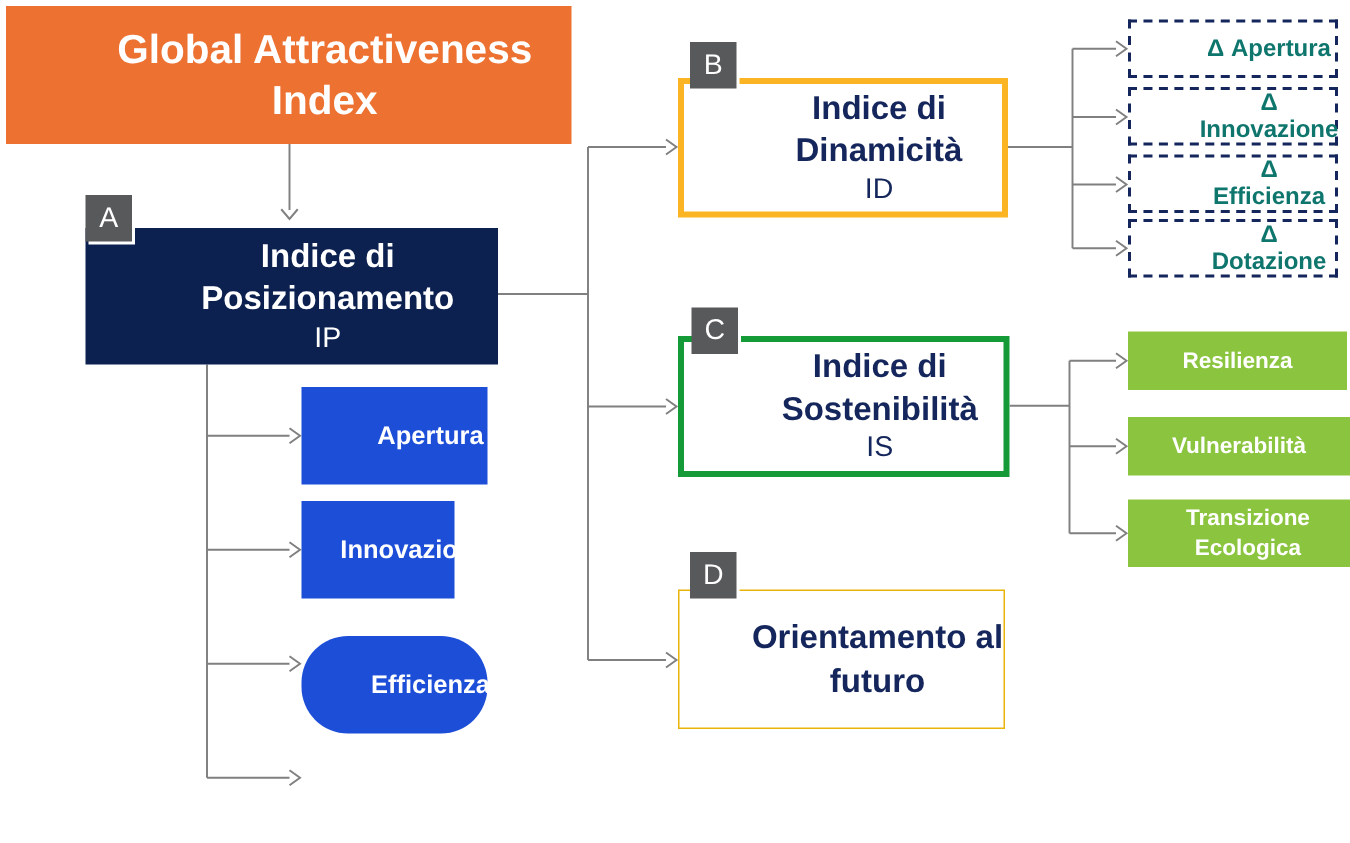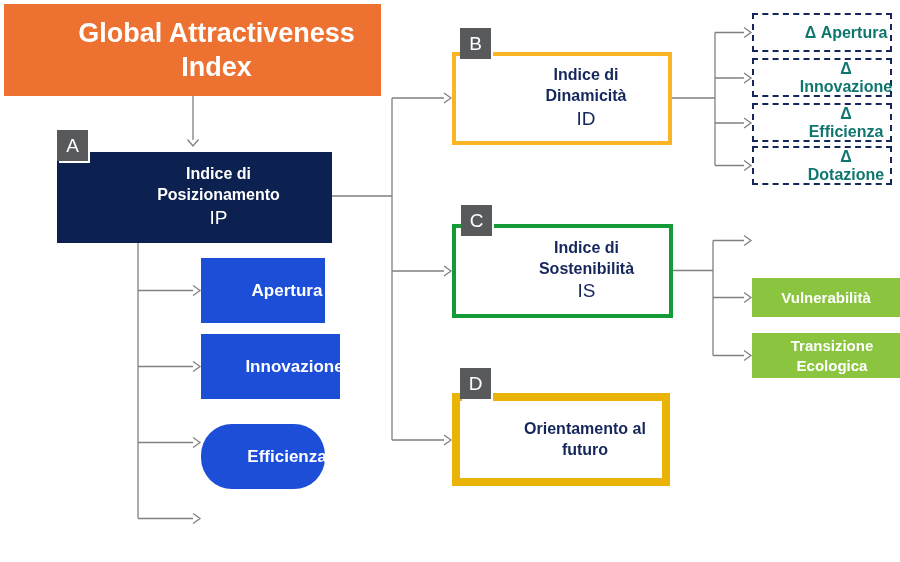--- a/index.html
+++ b/index.html
@@ -16,22 +16,22 @@
     text-align:center;
     padding-left:48px;
   }
   .root-node{
     background:#ED7131;color:#ffffff;font-weight:bold;font-size:27px;line-height:1.26;
   }
   .ip-node{background:#0C2150;color:#ffffff;}
   .outlined{background:#ffffff;color:#14265B;}
   .b-node{border:4px solid #FBB424;}
   .c-node{border:4px solid #149B38;}
-  .d-node{border:8px solid #eab308;}
-  .node-name{font-weight:bold;font-size:16px;line-height:1.3;}
+  .d-node{border:1px solid #eab308;text-align:right;}
+  .node-name{font-weight:bold;font-size:22px;line-height:1.3;}
   .node-abbr{font-weight:normal;font-size:19px;line-height:1.3;}
   .pillar{
     background:#1d4ed8;color:#ffffff;font-weight:bold;font-size:17px;
   }
   .delta{
     background:#ffffff;border:2px dashed #14265B;color:#0f766e;
     font-weight:bold;font-size:16px;
   }
   .comp{
     background:#8BC540;color:#ffffff;font-weight:bold;font-size:15px;line-height:1.3;
@@ -83,21 +83,21 @@
   </div>
 
   <div class="tag" style="left:57px;top:130px;">A</div>
   <div class="node ip-node" style="left:57px;top:152px;width:275px;height:91px;">
     <div class="node-name">Indice di</div>
     <div class="node-name">Posizionamento</div>
     <div class="node-abbr">IP</div>
   </div>
 
   <div class="node pillar" style="left:201px;top:258px;width:124px;height:65px;">Apertura</div>
-  <div class="node pillar" style="left:201px;top:334px;width:139px;height:65px;">Innovazione</div>
+  <div class="node pillar" style="left:201px;top:334px;width:102px;height:65px;">Innovazione</div>
   <div class="node pillar" style="left:201px;top:424px;width:124px;height:65px;border-radius:31px;">Efficienza</div>
 
   <div class="tag" style="left:460px;top:28px;">B</div>
   <div class="node outlined b-node" style="left:452px;top:52px;width:220px;height:93px;">
     <div class="node-name">Indice di</div>
     <div class="node-name">Dinamicità</div>
     <div class="node-abbr">ID</div>
   </div>
 
   <div class="node delta" style="left:752px;top:13px;width:140px;height:39px;">Δ Apertura</div>
@@ -105,20 +105,21 @@
   <div class="node delta" style="left:752px;top:103px;width:140px;height:39px;">Δ Efficienza</div>
   <div class="node delta" style="left:752px;top:146px;width:140px;height:39px;">Δ Dotazione</div>
 
   <div class="tag" style="left:461px;top:205px;">C</div>
   <div class="node outlined c-node" style="left:452px;top:224px;width:221px;height:94px;">
     <div class="node-name">Indice di</div>
     <div class="node-name">Sostenibilità</div>
     <div class="node-abbr">IS</div>
   </div>
 
+  <div class="node comp" style="left:752px;top:221px;width:146px;height:39px;">Resilienza</div>
   <div class="node comp" style="left:752px;top:278px;width:148px;height:39px;">Vulnerabilità</div>
   <div class="node comp" style="left:752px;top:333px;width:160px;height:45px;">Transizione Ecologica</div>
 
   <div class="tag" style="left:460px;top:368px;">D</div>
   <div class="node outlined d-node" style="left:452px;top:393px;width:218px;height:93px;">
     <div class="node-name">Orientamento al</div>
     <div class="node-name">futuro</div>
   </div>
 
 </div>

